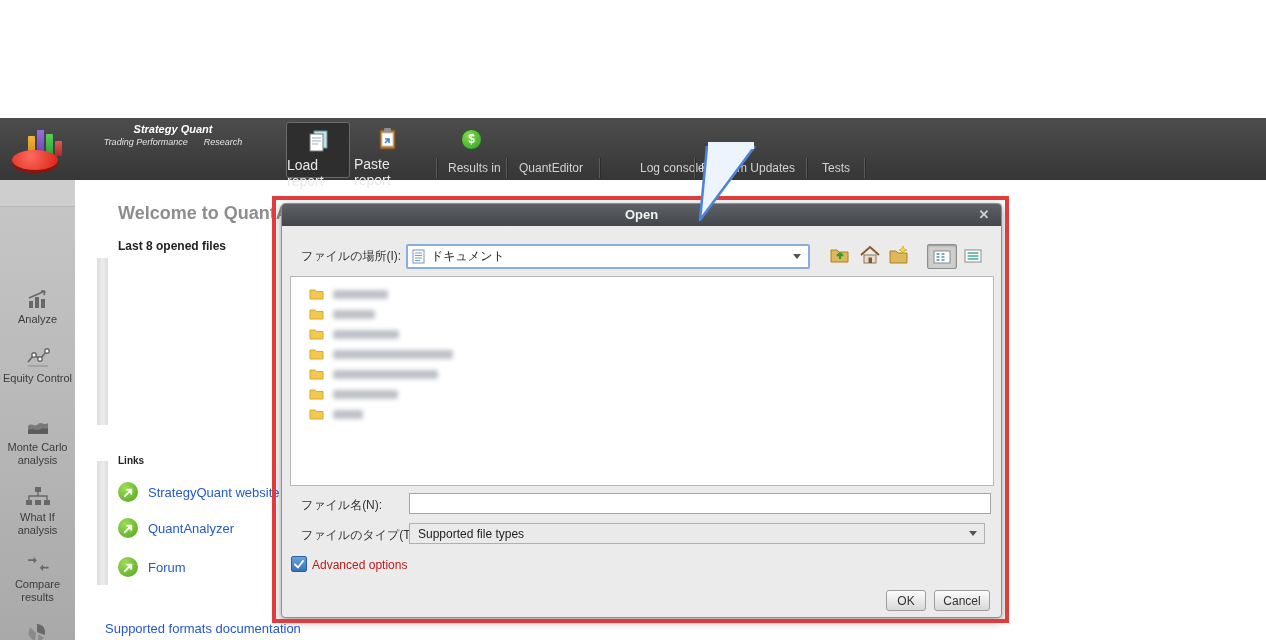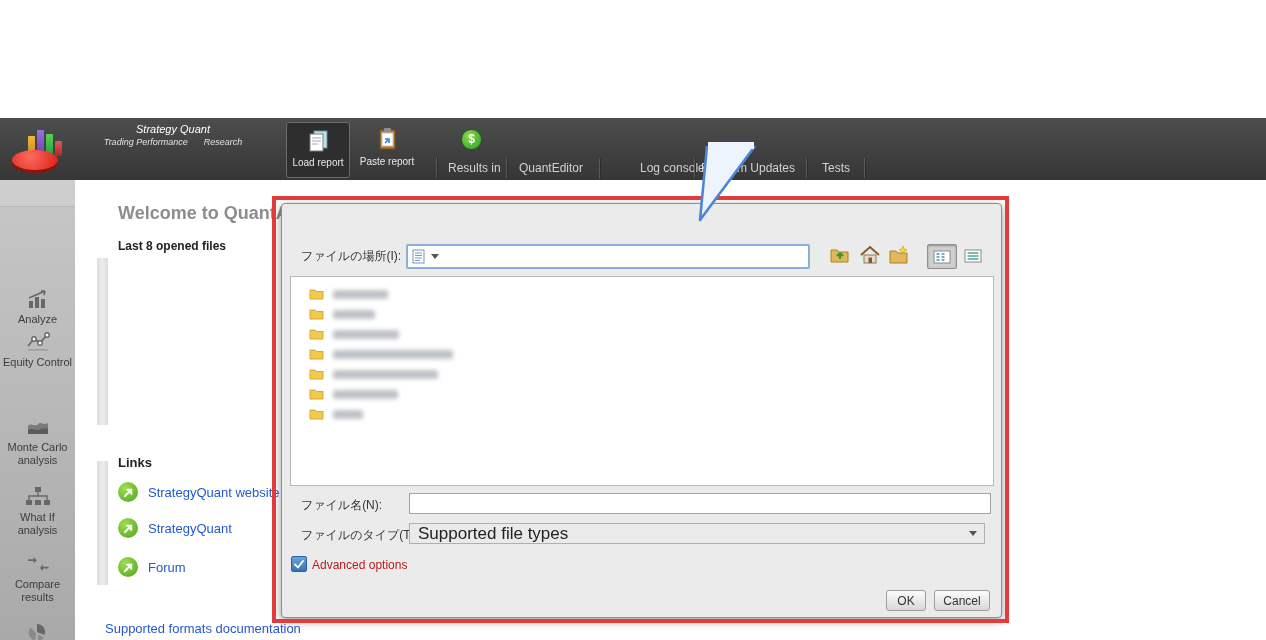--- a/index.html
+++ b/index.html
@@ -11,26 +11,26 @@
           background:linear-gradient(#4d4d4d,#363636);z-index:1;}
   .logo-icon{position:absolute;left:12px;top:8px;width:58px;height:48px;}
   .logo-pie{position:absolute;left:0;top:24px;width:46px;height:20px;border-radius:50%;
             background:radial-gradient(circle at 40% 30%,#ff6a5e,#d61f12);box-shadow:0 3px 0 #8f130a;}
   .logo-bar{position:absolute;bottom:18px;width:7px;border-radius:1px;}
   .b1{left:16px;height:20px;background:linear-gradient(#f2b63c,#c98a18);}
   .b2{left:25px;height:26px;background:linear-gradient(#9a6fe0,#6a3fb0);}
   .b3{left:34px;height:22px;background:linear-gradient(#58d058,#2a9e3a);}
   .b4{left:43px;height:15px;background:linear-gradient(#e05858,#b02a2a);}
   .brand{position:absolute;left:68px;top:3px;width:210px;text-align:center;font-style:italic;line-height:1;}
-  .brand-top{font-size:11px;font-weight:normal;color:#fff;margin-top:3px;}
+  .brand-top{font-size:11px;font-weight:bold;color:#fff;margin-top:3px;}
   .brand-name{font-size:23px;font-weight:bold;color:#e03028;letter-spacing:-1px;
               text-shadow:1px 1px 1px rgba(0,0,0,.6);margin-top:2px;}
   .brand-ver{color:#3f9be0;margin-left:3px;letter-spacing:0;}
   .tagline{display:flex;justify-content:center;gap:16px;font-size:9px;color:#e3e3e3;margin-top:3px;}
-  .tool-btn{position:absolute;top:4px;height:54px;text-align:center;color:#e8e8e8;font-size:10px;cursor:pointer;}
+  .tool-btn{position:absolute;top:4px;height:54px;color:#e8e8e8;font-size:14px;cursor:pointer;}
   .tool-btn .ticon{display:block;margin:5px auto 3px auto;}
   .btn-load{left:286px;width:62px;background:#2e2e2e;border:1px solid #6b6b6b;border-radius:3px;}
   .btn-paste{left:354px;width:66px;}
   .tab{position:absolute;top:40px;height:22px;line-height:21px;color:#d2d2d2;font-size:12px;cursor:pointer;}
   .tab-sep{position:absolute;top:40px;height:20px;width:1px;background:#5b5b5b;box-shadow:1px 0 0 #2c2c2c;}
   .results-icon{position:absolute;left:461px;top:11px;width:19px;height:19px;border-radius:50%;
     background:radial-gradient(circle at 35% 30%,#86d944,#2f9e2f);border:1px solid #1b641b;
     color:#fff;font-size:12px;font-weight:bold;text-align:center;line-height:19px;}
 
   
@@ -43,21 +43,21 @@
   .notch{position:absolute;right:0;top:22px;width:0;height:0;
          border-top:10px solid transparent;border-bottom:10px solid transparent;border-right:10px solid #ffffff;}
 
   
   .content{position:absolute;left:75px;top:180px;width:1191px;height:460px;background:#fff;z-index:0;}
   .welcome{position:absolute;left:43px;top:23px;font-size:18px;font-weight:bold;color:#8d8d8d;white-space:nowrap;}
   .lastfiles{position:absolute;left:43px;top:59px;font-size:12px;font-weight:bold;color:#222;}
   .strip{position:absolute;width:11px;background:linear-gradient(90deg,#ddd,#ececec,#ddd);}
   .strip1{left:22px;top:78px;height:167px;}
   .strip2{left:22px;top:281px;height:124px;}
-  .links-h{position:absolute;left:43px;top:275px;font-size:13px;font-weight:bold;color:#222;}
+  .links-h{position:absolute;left:43px;top:275px;font-size:10px;font-weight:bold;color:#222;}
   .link-row{position:absolute;left:43px;display:flex;align-items:center;gap:10px;cursor:pointer;}
   .link-ico{width:20px;height:20px;border-radius:50%;flex:0 0 20px;
     background:radial-gradient(circle at 35% 30%,#9ede52,#4fa31d);display:flex;align-items:center;justify-content:center;}
   .link-txt{font-size:13px;color:#2457d0;white-space:nowrap;}
   .footer-link{position:absolute;left:30px;top:441px;font-size:13px;color:#2457d0;cursor:pointer;white-space:nowrap;}
 
   
   .red-frame{position:absolute;left:272px;top:196px;width:729px;height:419px;
              border:4px solid #e23b3b;z-index:12;pointer-events:none;}
   .dialog{position:absolute;left:281px;top:203px;width:719px;height:413px;background:#ebebeb;
@@ -80,21 +80,21 @@
   .view-btn.pressed{background:#cfcfcf;border:1px solid #8f8f8f;box-shadow:inset 0 1px 2px rgba(0,0,0,.3);}
   .filelist{position:absolute;left:8px;top:72px;width:702px;height:208px;background:#fff;
             border:1px solid #b8b8b8;overflow:hidden;}
   .folder-row{display:flex;align-items:center;height:20px;margin-left:18px;gap:9px;cursor:pointer;}
   .folder-row:first-child{margin-top:7px;}
   .blurname{height:9px;background:#9298a2;opacity:.6;filter:blur(2px);border-radius:2px;}
   .fn-input{position:absolute;left:127px;top:289px;width:572px;height:19px;background:#fff;
             border:1px solid #a5a5a5;font-size:12px;padding:0 4px;box-sizing:content-box;}
   .ft-select{position:absolute;left:127px;top:319px;width:576px;height:21px;background:#eaeaea;
              border:1px solid #b0b0b0;display:flex;align-items:center;cursor:pointer;box-sizing:border-box;}
-  .ft-txt{font-size:17px;color:#222;flex:1;padding-left:8px;}
+  .ft-txt{font-size:12px;color:#222;flex:1;padding-left:8px;}
   .adv-box{position:absolute;left:9px;top:352px;width:14px;height:14px;border-radius:2px;cursor:pointer;
            background:linear-gradient(#6ba3de,#3672b8);border:1px solid #2d5f9e;
            display:flex;align-items:center;justify-content:center;}
   .adv-label{position:absolute;left:30px;top:354px;font-size:12px;color:#b91c1c;}
   .dlg-btn{position:absolute;top:386px;height:21px;border:1px solid #9e9e9e;border-radius:3px;
            background:linear-gradient(#fcfcfc,#d8d8d8);font-size:12px;color:#333;text-align:center;
            line-height:21px;cursor:pointer;box-sizing:border-box;}
   .btn-ok{left:604px;width:40px;}
   .btn-cancel{left:652px;width:56px;}
 
@@ -165,21 +165,21 @@
     <div class="side-item" style="top:108px">
       <svg width="26" height="22" viewBox="0 0 26 22">
         <rect x="4" y="13" width="4" height="7" fill="#686868"></rect>
         <rect x="10" y="9" width="4" height="11" fill="#686868"></rect>
         <rect x="16" y="11" width="4" height="9" fill="#686868"></rect>
         <path d="M4 10 L20 3 M20 3l-4 0m4 0l-1 4" stroke="#686868" stroke-width="1.7" fill="none"></path>
       </svg>
       <span>Analyze</span>
     </div>
 
-    <div class="side-item" style="top:151px">
+    <div class="side-item" style="top:167px">
       <svg width="26" height="22" viewBox="0 0 26 22">
         <path d="M3 15 L9 8 L15 12 L22 4" stroke="#686868" stroke-width="1.7" fill="none"></path>
         <circle cx="9" cy="8" r="2.2" fill="#fff" stroke="#686868" stroke-width="1.4"></circle>
         <circle cx="15" cy="12" r="2.2" fill="#fff" stroke="#686868" stroke-width="1.4"></circle>
         <circle cx="22" cy="4" r="2.2" fill="#fff" stroke="#686868" stroke-width="1.4"></circle>
         <path d="M3 19h20" stroke="#9a9a9a" stroke-width="1.4"></path>
       </svg>
       <span>Equity Control</span>
     </div>
 
@@ -233,44 +233,49 @@
           </svg>
       </span>
       <span class="link-txt">StrategyQuant website</span>
     </div>
     <div class="link-row" style="top:338px">
       <span class="link-ico">
         <svg width="11" height="11" viewBox="0 0 12 12">
             <path d="M2 10 L9 3 M4.5 3 H9 V7.5" stroke="#fff" stroke-width="2.1" fill="none" stroke-linecap="round"></path>
           </svg>
       </span>
-      <span class="link-txt">StrategyQuant</span>
+      <span class="link-txt">QuantAnalyzer</span>
     </div>
     <div class="link-row" style="top:377px">
       <span class="link-ico">
         <svg width="11" height="11" viewBox="0 0 12 12">
             <path d="M2 10 L9 3 M4.5 3 H9 V7.5" stroke="#fff" stroke-width="2.1" fill="none" stroke-linecap="round"></path>
           </svg>
       </span>
       <span class="link-txt">Forum</span>
     </div>
 
     <div class="footer-link">Supported formats documentation</div>
   </div>
 
   <div class="red-frame"></div>
 
   <div class="dialog">
+    <div class="titlebar">
+      <div class="dlg-title">Open</div>
+      <div class="dlg-close">✕</div>
+    </div>
 
     <div class="jlabel" style="left:19px;top:44px">ファイルの場所(I):</div>
     <div class="loc-combo">
       <svg class="doc" width="13" height="15" viewBox="0 0 13 15">
         <rect x="1" y="1" width="11" height="13" fill="#fff" stroke="#7a95c0"></rect>
         <path d="M3 4h7M3 6.5h7M3 9h7M3 11.5h5" stroke="#6f9fd8" stroke-width="1"></path>
       </svg>
+      <span class="loc-txt">ドキュメント</span>
       <span class="caret"></span>
     </div>
 
     <div class="dlg-icon" style="left:547px">
       <svg width="22" height="20" viewBox="0 0 22 20">
         <path d="M2 5 h6 l2 2 h9 v10 h-17 Z" fill="#e0b75a" stroke="#a8841f"></path>
         <path d="M11 14 V8 M11 8 l-3 3 M11 8 l3 3" stroke="#2f9e2f" stroke-width="2.2" fill="none"></path>
       </svg>
     </div>
     <div class="dlg-icon" style="left:577px">

